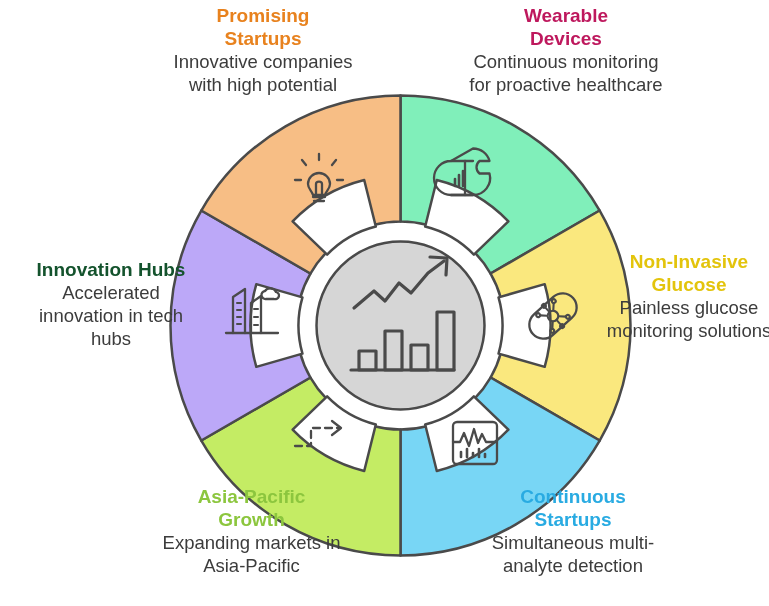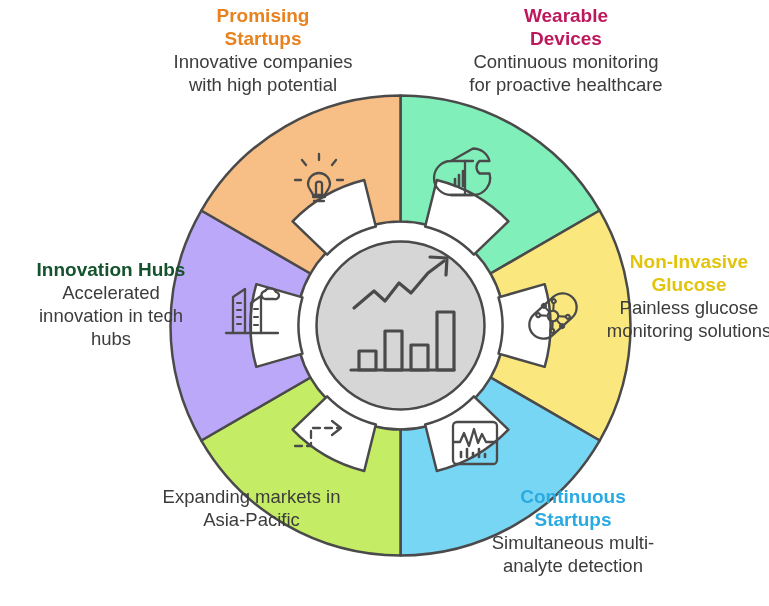--- a/index.html
+++ b/index.html
@@ -165,20 +165,21 @@
     <span class="ttl" style="color: rgb(227, 196, 12);"><span>Non-Invasive</span><br><span>Glucose</span></span>
     <span>Painless glucose monitoring solutions</span>
   </div>
 
   <div class="label lbl-multiplex">
     <span class="ttl" style="color: rgb(41, 171, 226);"><span>Continuous</span><br><span>Startups</span></span>
     <span>Simultaneous multi-analyte detection</span>
   </div>
 
   <div class="label lbl-asia">
+    <span class="ttl" style="color: rgb(140, 198, 62);"><span>Asia-Pacific</span><br><span>Growth</span></span>
     <span>Expanding markets in Asia-Pacific</span>
   </div>
 
   <div class="label lbl-hubs">
     <span class="ttl" style="color: #14532d;"><span>Innovation Hubs</span></span>
     <span>Accelerated innovation in tech hubs</span>
   </div>
 
 </div>
 

